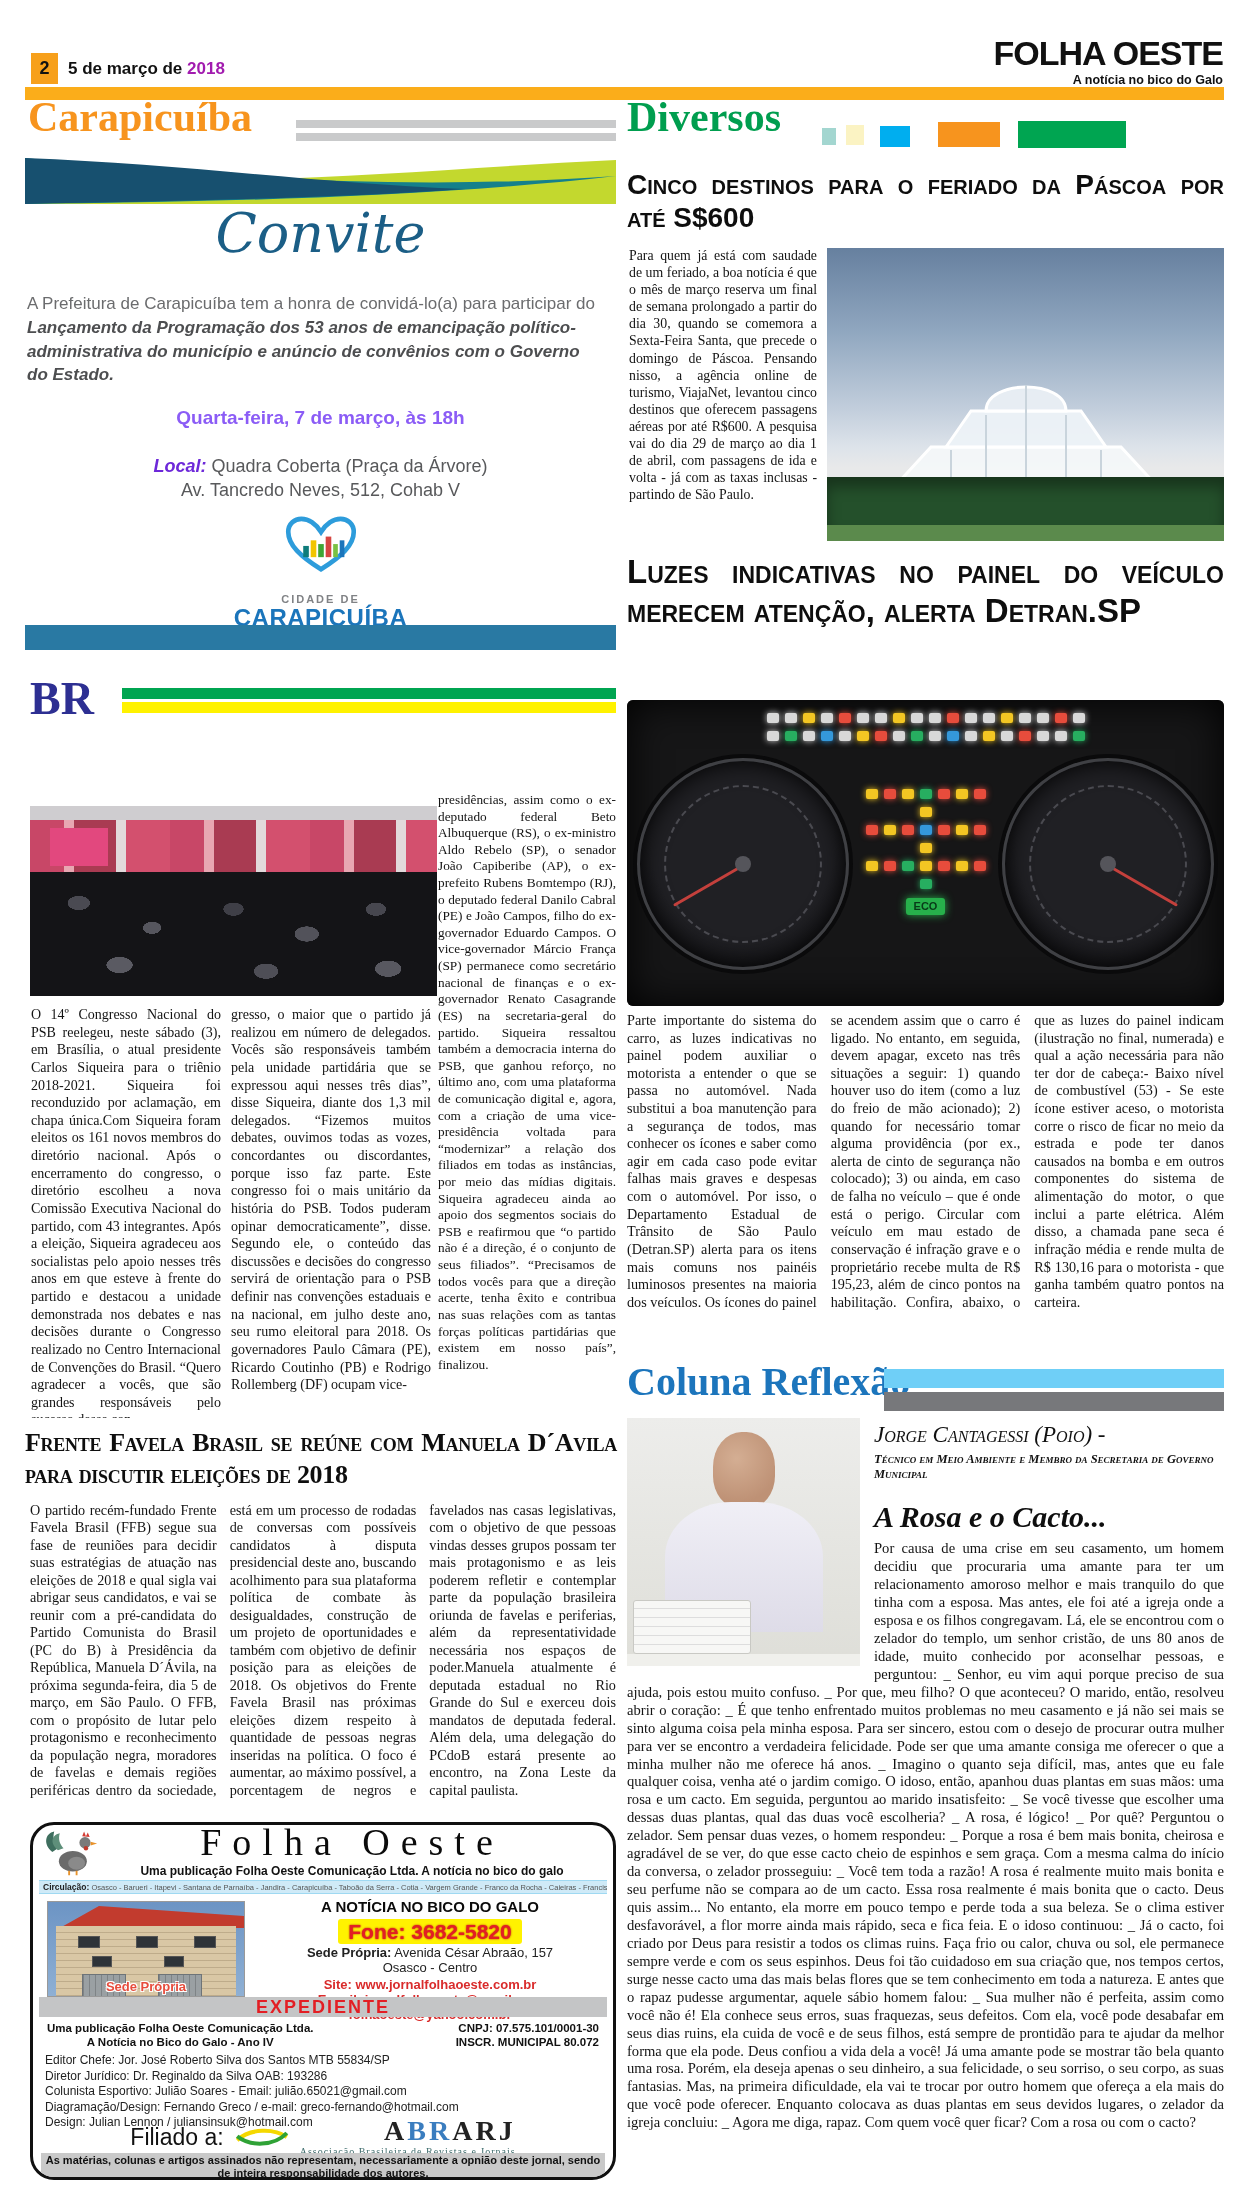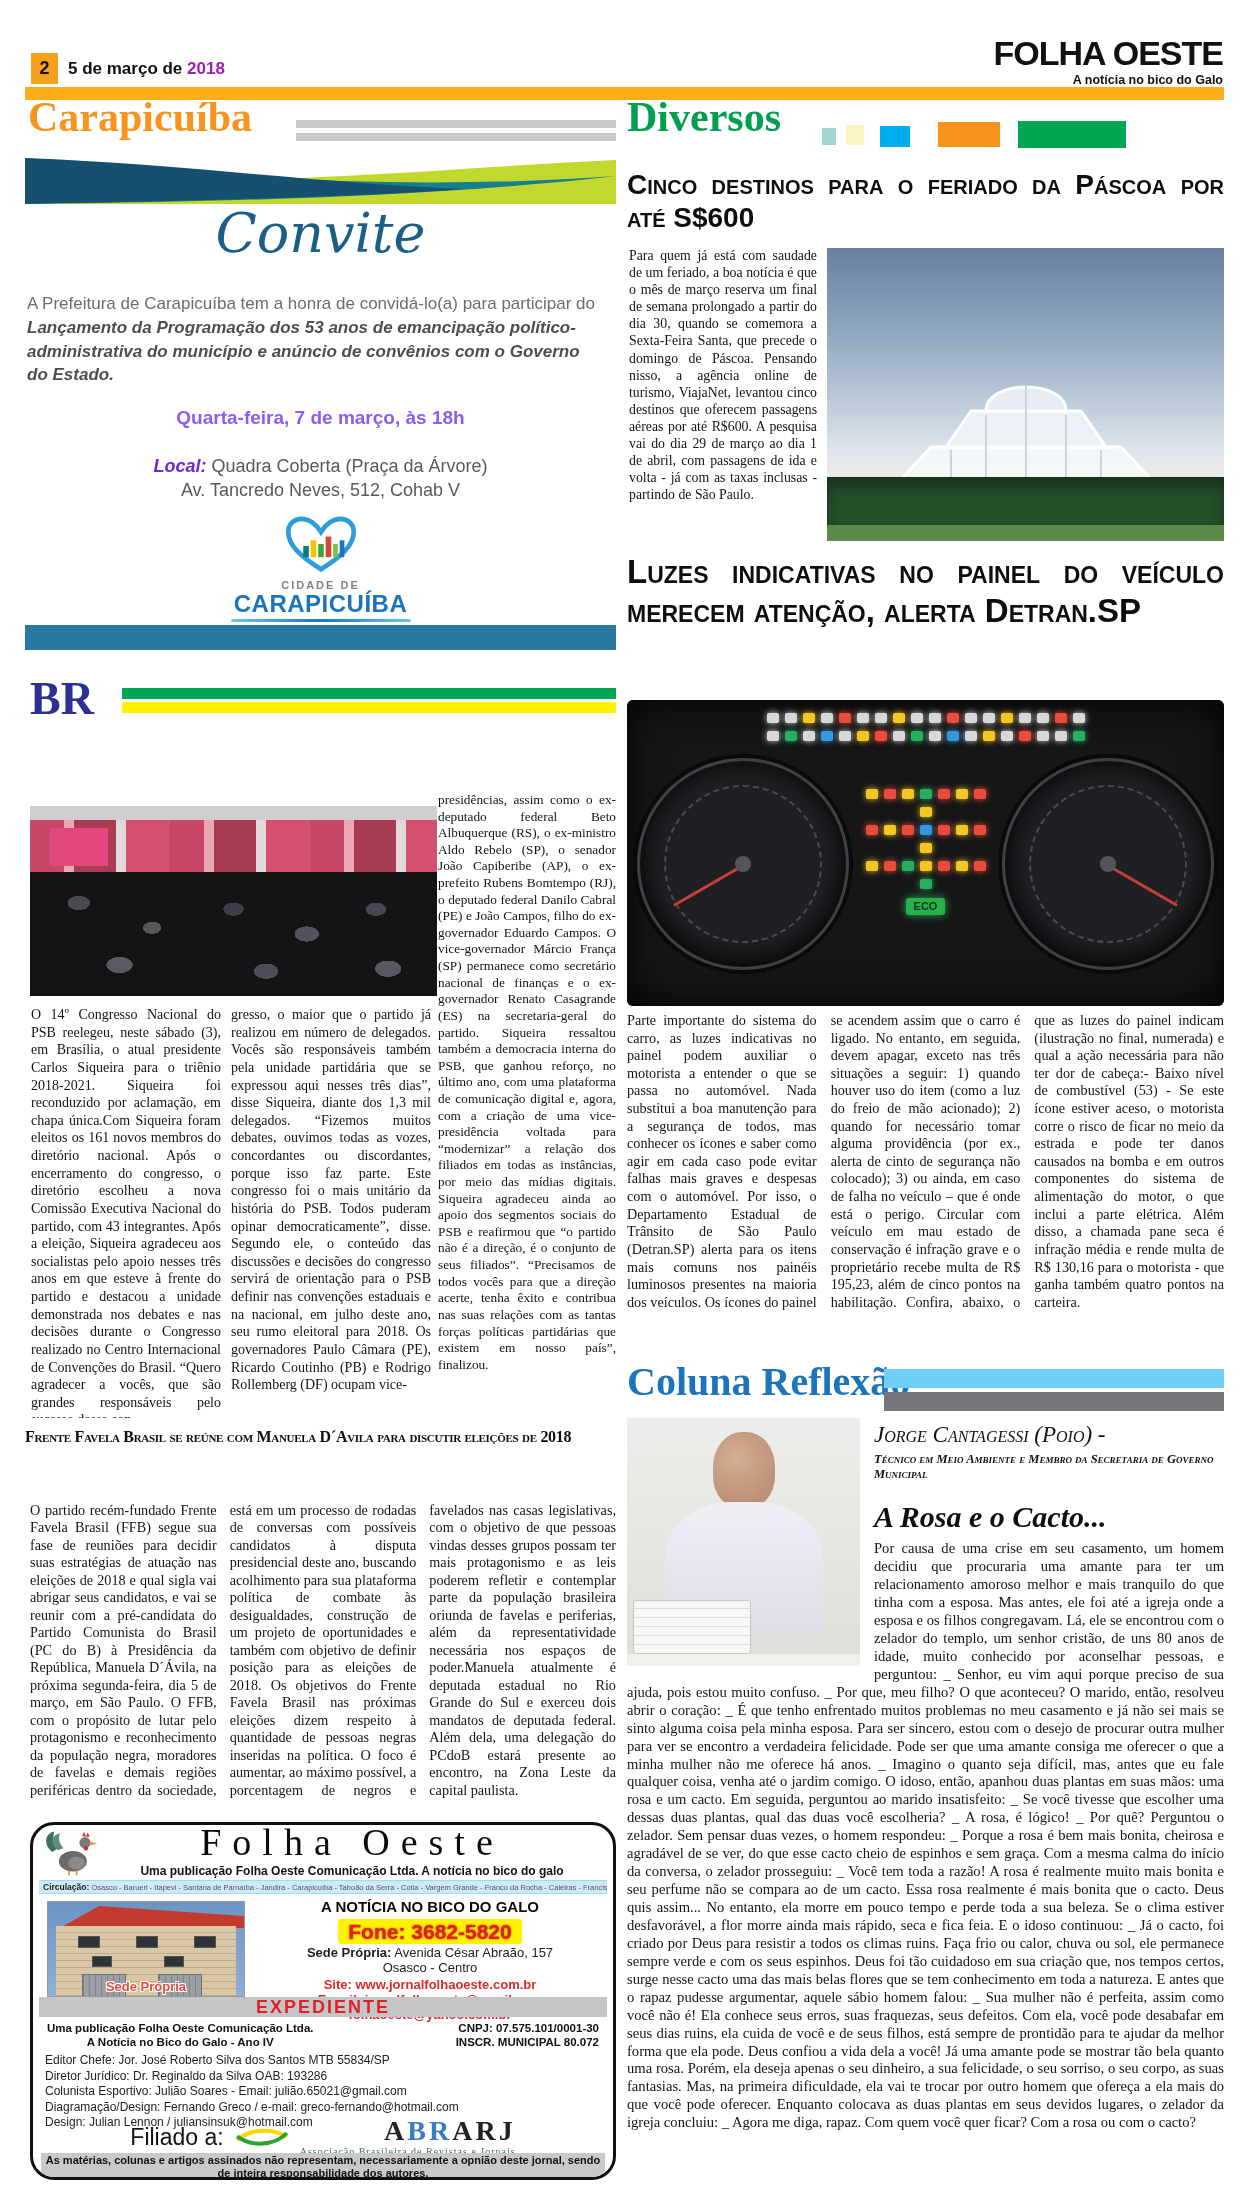--- a/index.html
+++ b/index.html
@@ -31,21 +31,21 @@
                    font:italic 54px/1.2 "DejaVu Serif",serif; color:#1B5E86; }
   .invite-text { position:absolute; top:134px; left:2px; right:14px; text-align:left;
                  font:17px/1.4 "Liberation Sans",sans-serif; color:#6B6C6E; }
   .invite-text b { color:#4D4E50; font-style:italic; }
   .invite-datetime { position:absolute; top:250px; width:100%; text-align:center;
                      font:bold 19px/1 "Liberation Sans",sans-serif; color:#8b5cf6; }
   .invite-local { position:absolute; top:296px; width:100%; text-align:center;
                   font:18px/1.35 "Liberation Sans",sans-serif; color:#58595B; }
   .invite-local .lbl { font-weight:bold; font-style:italic; color:#6d28d9; }
   .citylogo { position:absolute; top:358px; left:0; right:0; text-align:center; }
-  .citylogo .l1 { font:bold 11px/1 "Liberation Sans",sans-serif; color:#808285; letter-spacing:2px; margin-top:2px; }
+  .citylogo .l1 { font:bold 11px/1 "Liberation Sans",sans-serif; color:#808285; letter-spacing:2px; margin-top:16px; }
   .citylogo .l2 { font:bold 24px/1.1 "Liberation Sans",sans-serif; color:#1B75BB; letter-spacing:0.5px; }
   .citylogo .wl { width:180px; height:3px; margin:2px auto; background:linear-gradient(90deg,#6FC6EE,#1B75BB,#6FC6EE); border-radius:2px; }
   .citylogo .l3 { font:bold 9.5px/1 "Liberation Sans",sans-serif; color:#6D6E71; letter-spacing:1px; margin-top:2px; }
   .invite-bar { position:absolute; top:467px; left:0; width:100%; height:25px; background:#2979A3; }
 
   
   .kicker { font-family:"Liberation Sans",sans-serif; font-weight:bold; font-variant:small-caps;
             color:#0E0E0E; text-align:justify; }
   .newsbody { font:14px/1.26 "Liberation Serif",serif; color:#131313; text-align:justify; overflow:hidden; }
   .serifhead { font-family:"Liberation Serif",serif; font-weight:bold; font-variant:small-caps; color:#0E0E0E; }
@@ -61,21 +61,21 @@
       radial-gradient(22px 14px at 12% 25%, #4A4A52 0 50%, transparent 51%),
       radial-gradient(18px 12px at 30% 45%, #56565E 0 50%, transparent 51%),
       radial-gradient(20px 13px at 50% 30%, #3F3F47 0 50%, transparent 51%),
       radial-gradient(24px 15px at 68% 50%, #52525A 0 50%, transparent 51%),
       radial-gradient(20px 13px at 85% 30%, #47474F 0 50%, transparent 51%),
       radial-gradient(26px 16px at 22% 75%, #5A5A62 0 50%, transparent 51%),
       radial-gradient(24px 15px at 58% 80%, #4E4E56 0 50%, transparent 51%),
       radial-gradient(26px 16px at 88% 78%, #585860 0 50%, transparent 51%),
       #141417; }
   .siq-col { top:1006px; height:412px; }
-  .fav-head { left:25px; top:1427px; width:592px; font-size:16px; line-height:1.23; letter-spacing:-0.3px; text-align:justify; }
+  .fav-head { left:25px; top:1427px; width:592px; font-size:26px; line-height:1.23; letter-spacing:-0.3px; text-align:justify; }
   .fav-body { left:30px; top:1502px; width:586px; height:314px; column-count:3; column-gap:13px;
               font-size:14.2px; line-height:1.23; }
 
   
   .pas-head { left:627px; top:168px; width:597px; font-size:28px; line-height:1.18; }
   .pas-body { left:629px; top:247px; width:188px; height:300px; font-size:13.8px; line-height:1.24; }
   .pas-photo { left:827px; top:248px; width:397px; height:293px; overflow:hidden;
     background:linear-gradient(180deg,#66809F 0%,#8FA6BF 28%,#C2CEDC 55%,#DDE3EA 68%,#E8E9EA 75%); }
   .pas-hedge { position:absolute; bottom:16px; left:0; right:0; height:48px; background:#24502B;
     box-shadow:inset 0 10px 14px rgba(0,0,0,0.35); }

